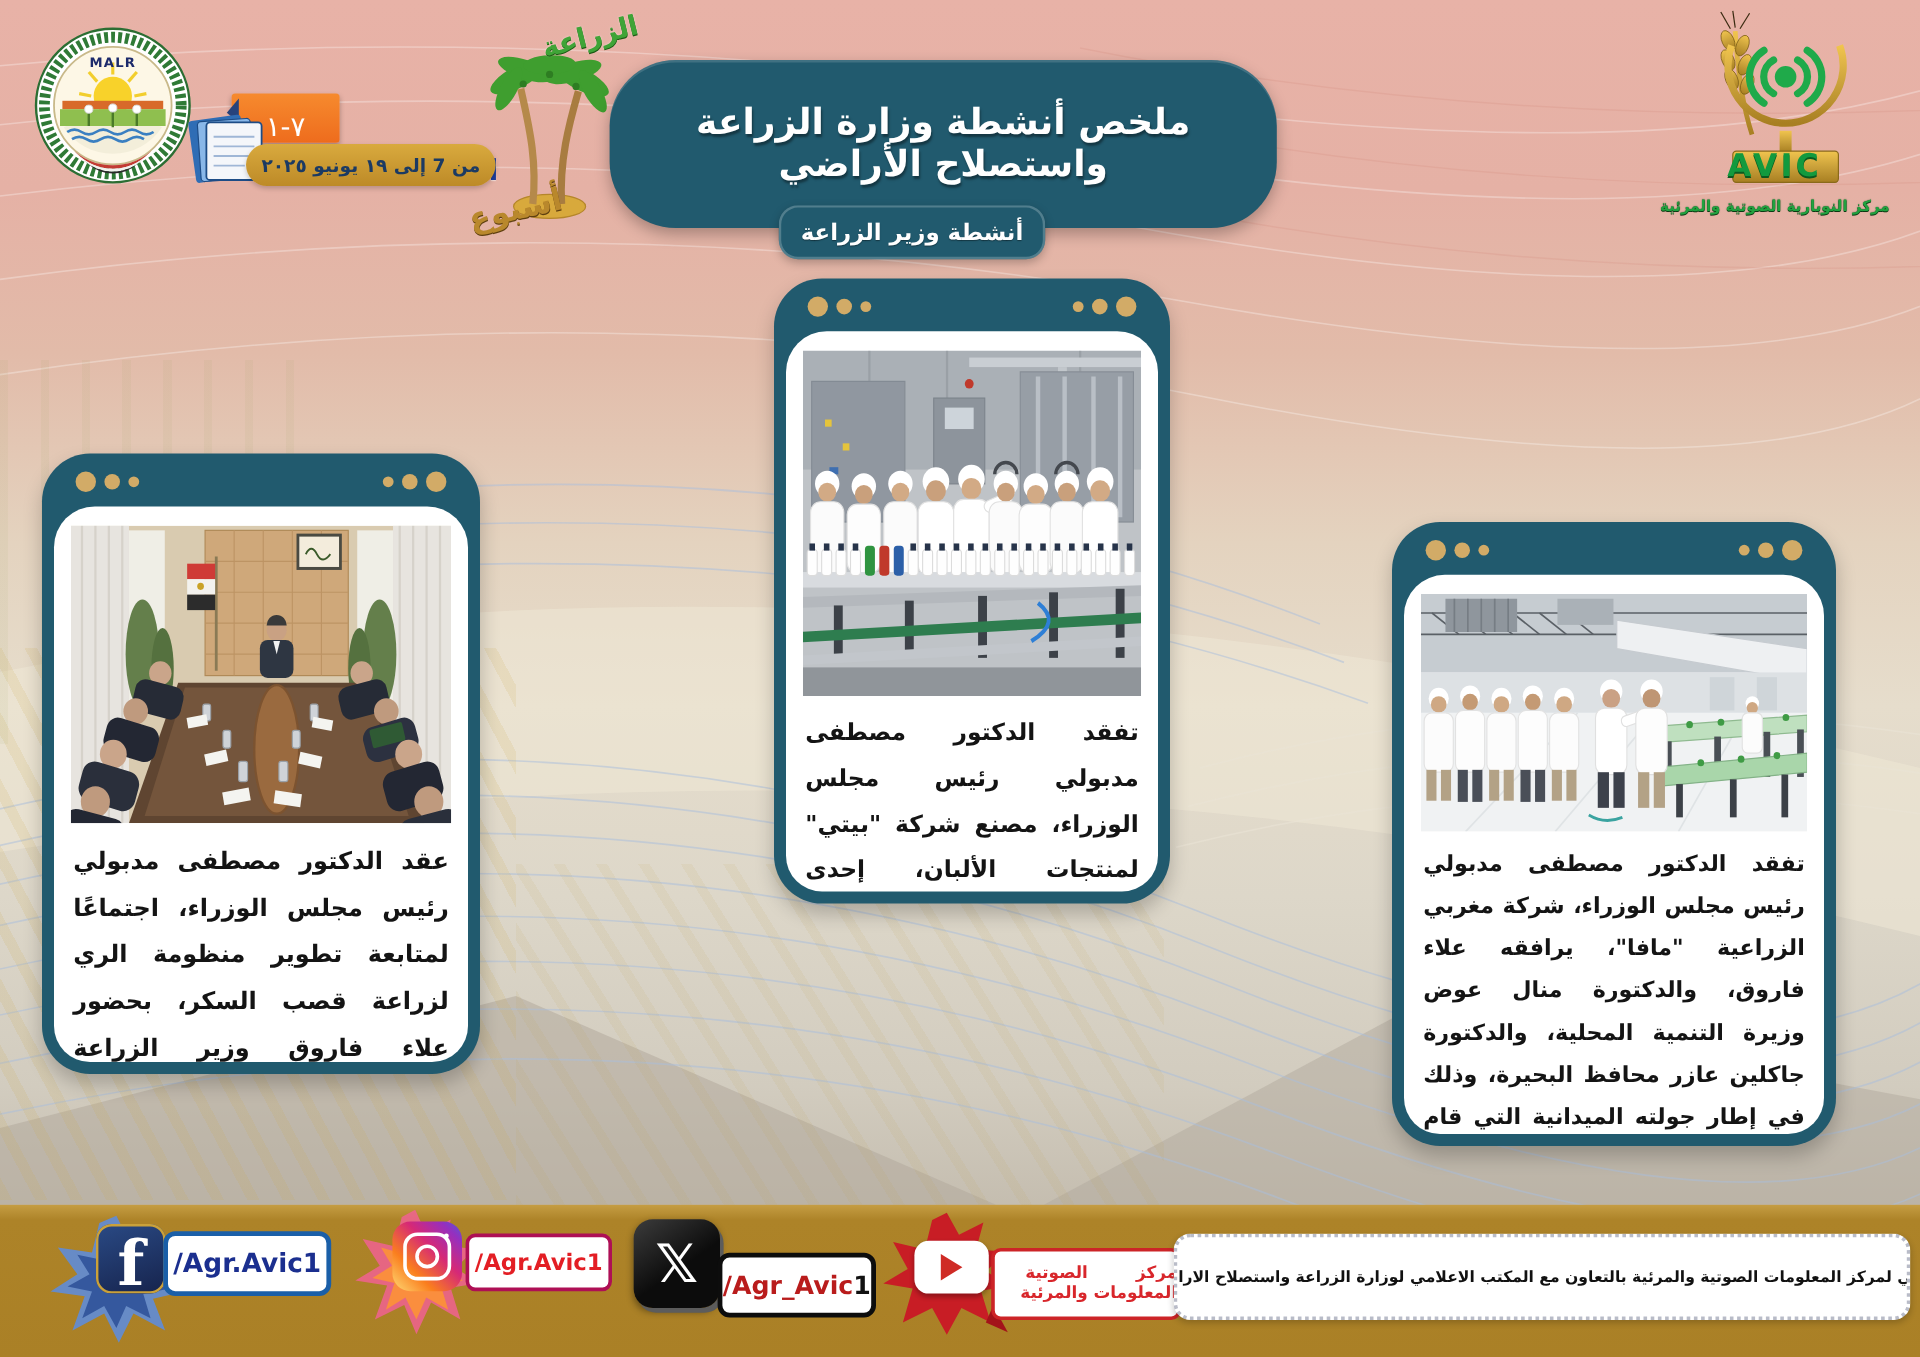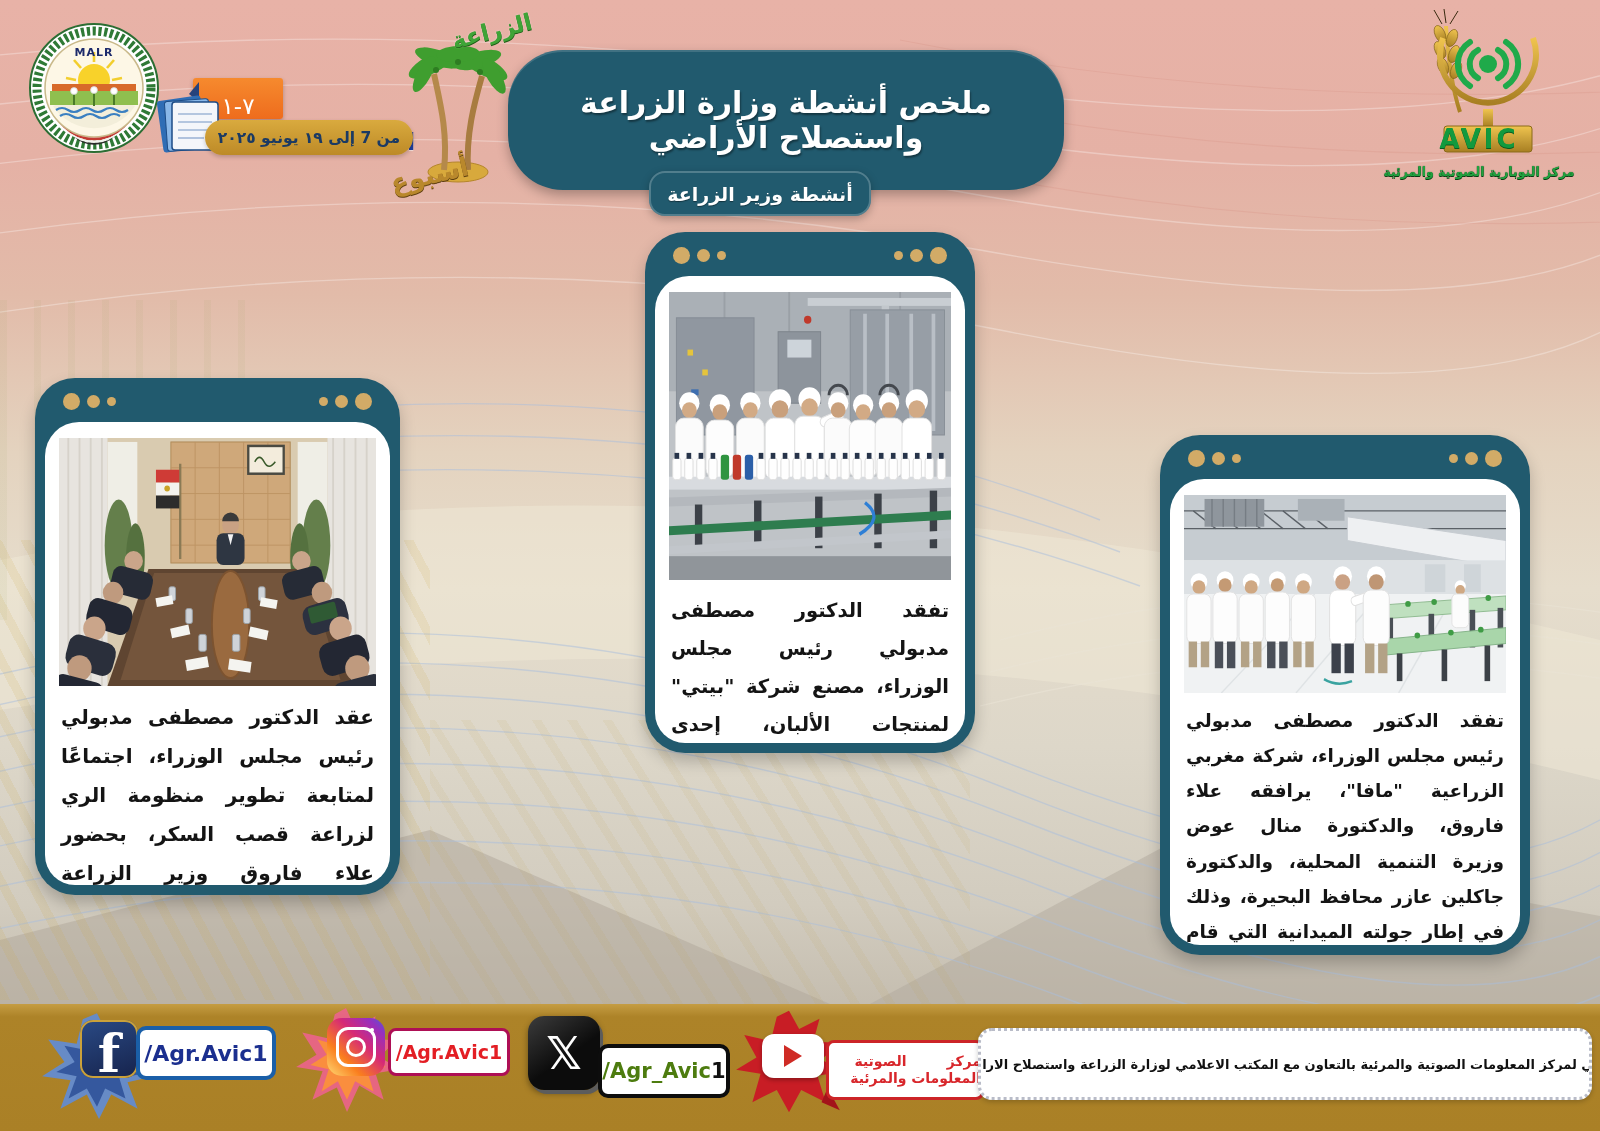--- a/index.html
+++ b/index.html
@@ -98,21 +98,21 @@
     background:linear-gradient(45deg,#feda75 0%,#fa7e1e 30%,#d62976 60%,#962fbf 85%,#4f5bd5 100%);}
   .ig-icon b{position:absolute;inset:9px;border:3.5px solid #fff;border-radius:12px;}
   .ig-icon u{position:absolute;left:19px;top:19px;width:14px;height:14px;border:3.5px solid #fff;border-radius:50%;}
   .ig-icon s{position:absolute;right:11px;top:10px;width:4px;height:4px;background:#fff;border-radius:50%;}
   .pill-ig{left:388px;top:1028px;width:116px;height:42px;border:3.5px solid #ae0f55;border-radius:8px;
     color:#e31e24;font-size:19px;}
   .x-icon{position:absolute;left:528px;top:1016px;width:72px;height:74px;border-radius:16px;
     background:linear-gradient(145deg,#3c3c3c,#0c0c0c 55%);box-shadow:3px 4px 0 #5c5c5c,0 3px 6px rgba(0,0,0,.4);
     display:flex;align-items:center;justify-content:center;color:#fff;font-weight:bold;font-size:44px;}
   .pill-x{left:598px;top:1044px;width:124px;height:46px;border:4px solid #0d0d0d;border-radius:10px;font-size:21px;}
-  .pill-x .hmain{color:#4d7c0f;}
+  .pill-x .hmain{color:#b91c1c;}
   .pill-x .hsuf{color:#111;}
   .yt-play{position:absolute;left:762px;top:1034px;width:62px;height:44px;background:#fff;border-radius:12px;
     display:flex;align-items:center;justify-content:center;box-shadow:0 2px 4px rgba(0,0,0,.3);}
   .yt-play i{display:block;border:11px solid rgba(0,0,0,0);border-left:18px solid #cf2b25;margin-left:10px;}
   .pill-yt{left:826px;top:1040px;width:152px;height:54px;border:3px solid #cc2427;border-radius:8px;
     direction:rtl;color:#d8262b;font-size:14px;line-height:1.2;}
   .note{position:absolute;left:978px;top:1028px;width:614px;height:72px;background:#fff;border-radius:14px;
     border:3px dotted #b9bcc8;box-sizing:border-box;display:flex;align-items:center;justify-content:center;
     direction:rtl;font-weight:bold;font-size:13px;color:#111;white-space:nowrap;overflow:hidden;
     box-shadow:0 2px 5px rgba(0,0,0,.2);}

